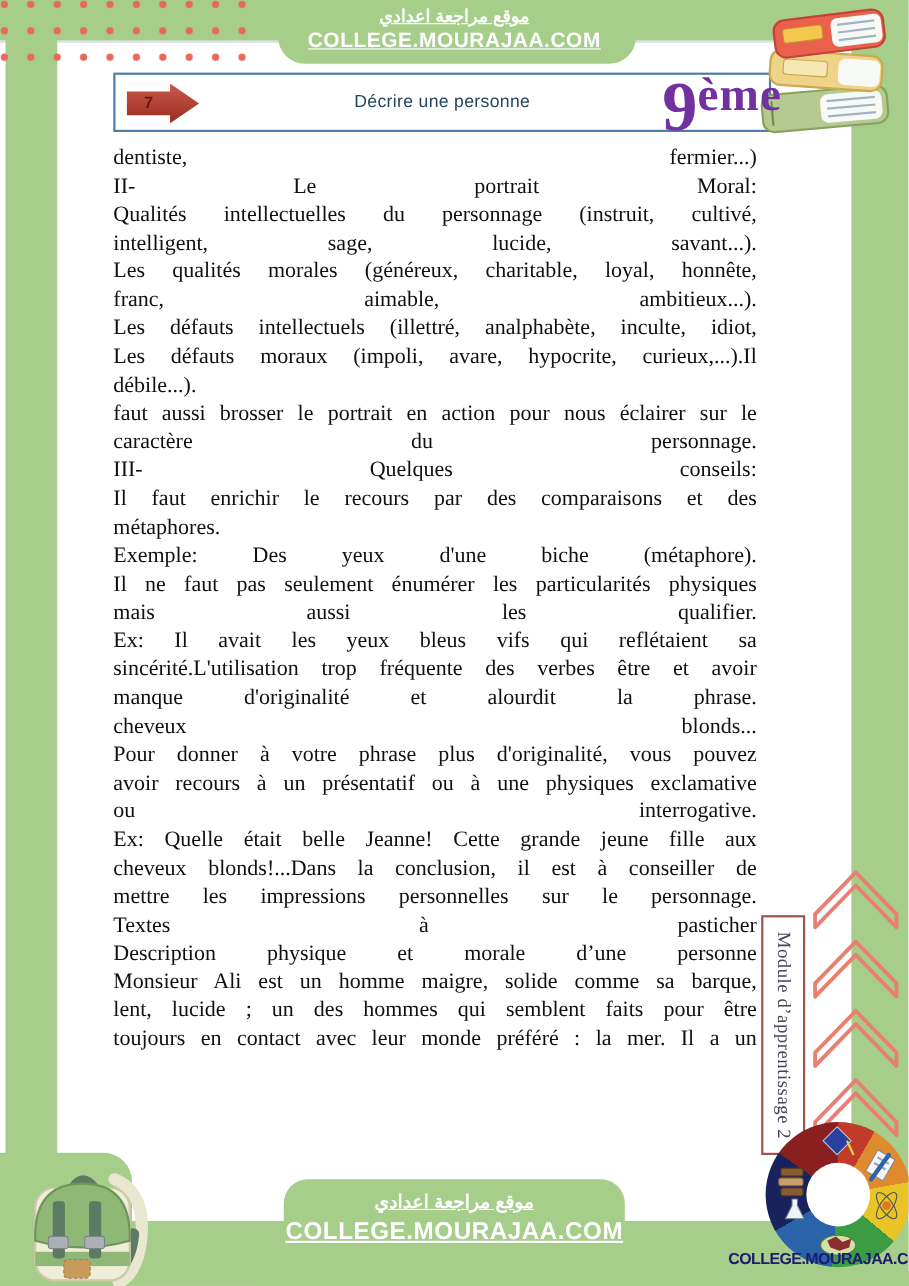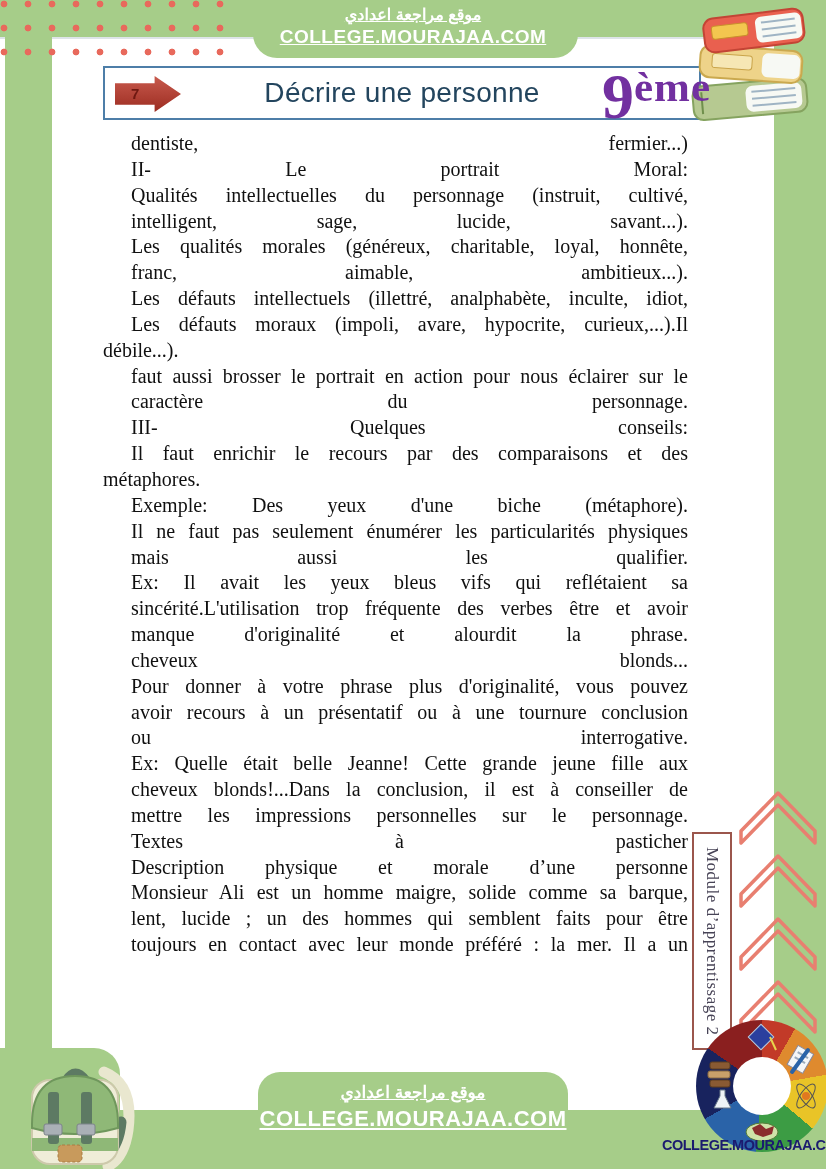--- a/index.html
+++ b/index.html
@@ -22,29 +22,29 @@
   .dots{position:absolute;left:0;top:0;width:224px;height:64px;z-index:2;
         background-image:radial-gradient(circle,#e8695c 3.1px,rgba(0,0,0,0) 3.7px);
         background-size:24px 24px;background-position:-8px -8px;}
   
   .title-box{position:absolute;left:103px;top:66px;width:598px;height:54px;background:#fff;
              border:2px solid #4d7ea8;box-sizing:border-box;z-index:2;display:flex;align-items:center;}
   .arrow7{position:absolute;left:10px;top:8px;width:66px;height:36px;
           clip-path:polygon(0 20%,60% 20%,60% 0,100% 50%,60% 100%,60% 80%,0 80%);
           background:linear-gradient(#c85a4d,#9c2c21);}
   .arrow7 span{position:absolute;left:16px;top:9px;font-size:15px;font-weight:bold;color:#6e1811;}
-  .title-text{width:100%;text-align:center;font-size:28px;color:#23455e;letter-spacing:.3px;}
+  .title-text{width:100%;text-align:center;font-size:16px;color:#23455e;letter-spacing:.3px;}
   .grade{position:absolute;left:602px;top:68px;z-index:3;color:#7230a0;
          font-family:"Liberation Serif",serif;font-weight:bold;display:flex;align-items:flex-start;}
   .grade .num{font-size:64px;line-height:58px;}
   .grade .suf{font-size:43px;line-height:34px;margin-top:2px;letter-spacing:1px;}
   
   .doc{position:absolute;left:103px;top:131px;width:585px;z-index:2;color:#101010;}
   .line{font-family:"Liberation Serif",serif;font-size:20px;line-height:25.85px;}
-  .line.j{text-align:justify;text-align-last:justify;margin-left:28px;}
+  .line.j{text-align:justify;text-align-last:justify;}
   .line.b{font-weight:normal;}
   .it{}
   
   .module-box{position:absolute;left:692px;top:832px;width:40px;height:218px;background:#fff;
               border:2px solid #9b564c;box-sizing:border-box;z-index:2;
               display:flex;align-items:center;justify-content:center;}
   .module-box span{writing-mode:vertical-rl;font-family:"Liberation Serif",serif;
                    font-size:17px;color:#474356;letter-spacing:.5px;white-space:nowrap;}
   
   .chev{position:absolute;left:737px;width:82px;height:62px;z-index:3;}
@@ -134,21 +134,21 @@
     <div class="line j"><span>Il faut enrichir le recours par des comparaisons et des</span></div>
     <div class="line"><span>métaphores.</span></div>
     <div class="line j"><span>Exemple: Des yeux d'une biche (métaphore).</span></div>
     <div class="line j"><span>Il ne faut pas seulement énumérer les particularités physiques</span></div>
     <div class="line j"><span>mais aussi les qualifier.</span></div>
     <div class="line j"><span>Ex: Il avait les yeux bleus vifs qui reflétaient sa</span></div>
     <div class="line j"><span>sincérité.L'utilisation trop fréquente des verbes être et avoir</span></div>
     <div class="line j"><span>manque d'originalité et alourdit la phrase.</span></div>
     <div class="line j"><span>cheveux blonds...</span></div>
     <div class="line j"><span>Pour donner à votre phrase plus d'originalité, vous pouvez</span></div>
-    <div class="line j"><span>avoir recours à un présentatif ou à une tournure conclusion</span></div>
+    <div class="line j"><span>avoir recours à un présentatif ou à une physiques exclamative</span></div>
     <div class="line j"><span>ou interrogative.</span></div>
     <div class="line j"><span>Ex: Quelle était belle Jeanne! Cette grande jeune fille aux</span></div>
     <div class="line j"><span>cheveux blonds!...Dans la conclusion, il est à conseiller de</span></div>
     <div class="line j"><span>mettre les impressions personnelles sur le personnage.</span></div>
     <div class="line j b"><span>Textes à pasticher</span></div>
     <div class="line j"><span>Description physique et morale d’une personne</span></div>
     <div class="line j"><span>Monsieur Ali est un homme maigre, solide comme sa barque,</span></div>
     <div class="line j"><span>lent, lucide ; un des hommes qui semblent faits pour être</span></div>
     <div class="line j"><span>toujours en contact avec leur monde préféré : la mer. Il a un</span></div>
   </div>

